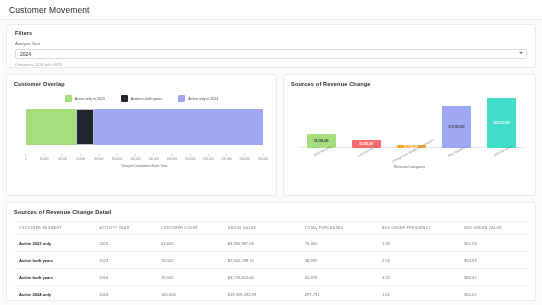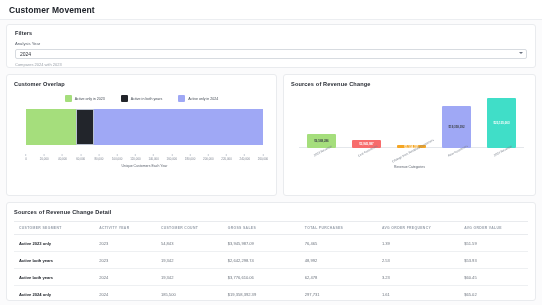--- a/index.html
+++ b/index.html
@@ -13,21 +13,21 @@
   .page { width: 542px; height: 305px; position: relative; background: #fbfbfc; }
 
   
   .app-header {
     height: 20px;
     background: #ffffff;
     border-bottom: 1px solid #eceef1;
     display: flex; align-items: center;
     padding: 0 9px;
   }
-  .app-title { font-size: 8.5px; font-weight: 700; color: #20242b; letter-spacing: .1px; }
+  .app-title { font-size: 8.5px; font-weight: 400; color: #20242b; letter-spacing: .1px; }
 
   
   .card {
     background: #ffffff;
     border: 1px solid #e9ebee;
     border-radius: 3px;
   }
   .card-title {
     font-size: 5.6px; font-weight: 700; color: #272b33;
     letter-spacing: .15px;

